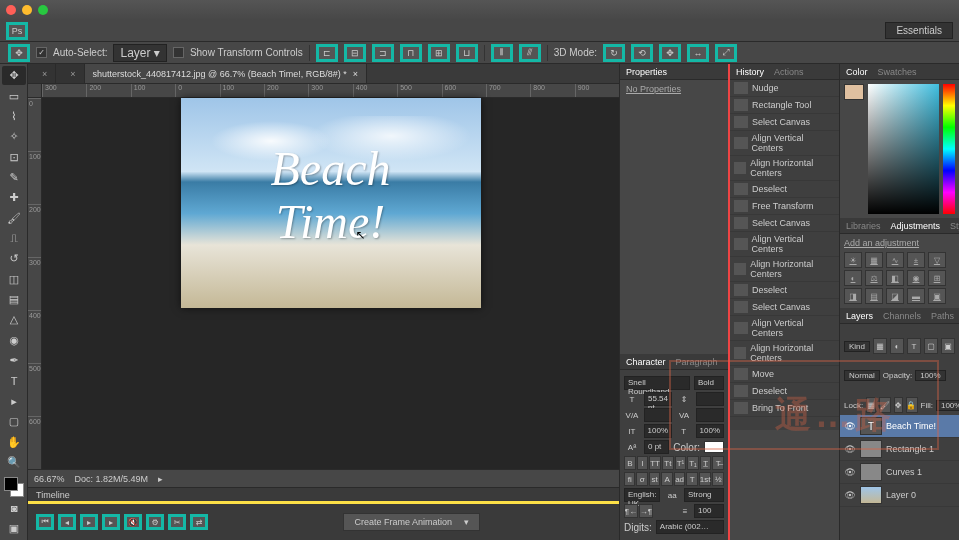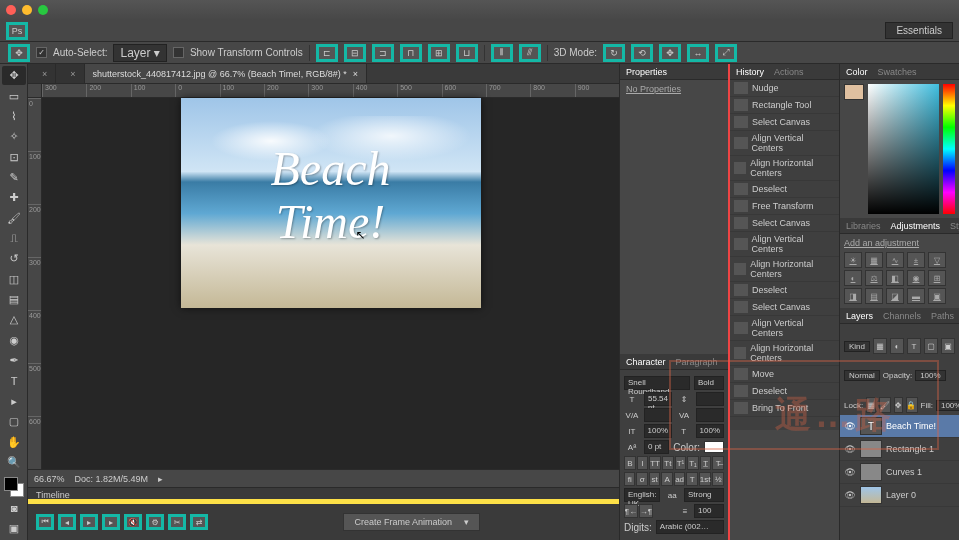--- a/index.html
+++ b/index.html
@@ -36,21 +36,21 @@
 .canvas-row { flex: 1; display: flex; min-height: 0; }
 .ruler-v { width: 14px; background: #474747; border-right: 1px solid #2a2a2a; display: flex; flex-direction: column; font-size: 7px; color: #999; }
 .tick-v { flex: 1; border-top: 1px solid #666; padding: 1px; }
 .canvas-wrap { flex: 1; background: #262626; display: flex; align-items: flex-start; justify-content: center; position: relative; }
 .canvas-img { width: 300px; height: 210px; background: linear-gradient(to bottom, #9fc5e8 0%, #d0e5f5 35%, #3a7ca5 40%, #5fa8d3 55%, #e8e4d8 70%, #c4b896 100%); position: relative; overflow: hidden; box-shadow: 0 0 8px rgba(0,0,0,0.6); }
 .beach-text { position: absolute; width: 100%; text-align: center; font-family: "Brush Script MT", cursive; font-style: italic; font-size: 48px; color: #fff; top: 45px; line-height: 1.1; text-shadow: 1px 1px 2px rgba(0,0,0,0.3); }
 .clouds { position: absolute; top: 18px; left: 0; right: 0; height: 50px; background: radial-gradient(ellipse 60px 20px at 30% 50%, rgba(255,255,255,0.9), transparent), radial-gradient(ellipse 80px 25px at 70% 40%, rgba(255,255,255,0.8), transparent); }
 .cursor-arrow { position: absolute; top: 130px; left: 175px; font-size: 12px; color: #000; }
 .statusbar { height: 18px; background: #474747; display: flex; align-items: center; padding: 0 6px; font-size: 9px; gap: 10px; border-top: 1px solid #2a2a2a; }
 .timeline-panel { background: #3a3a3a; border-top: 1px solid #2a2a2a; }
-.timeline-hdr { height: 16px; background: #3a3a3a; padding: 2px 8px; font-size: 9px; border-bottom: 5px solid #fde047; }
+.timeline-hdr { height: 16px; background: #3a3a3a; padding: 2px 8px; font-size: 9px; border-bottom: 3px solid #fde047; }
 .timeline-body { height: 36px; padding: 4px 8px; display: flex; align-items: center; gap: 4px; }
 .timeline-body .iconbtn { width: 18px; height: 16px; font-size: 8px; }
 .center-btn { flex: 1; display: flex; justify-content: center; }
 .frame-btn { background: #555; border: 1px solid #333; padding: 3px 10px; font-size: 9px; display: flex; align-items: center; gap: 12px; }
 
 .rightpanels { width: 340px; background: #474747; display: flex; border-left: 1px solid #2a2a2a; }
 .rp-col1 { width: 110px; display: flex; flex-direction: column; border-right: 2px solid #ef4444; }
 .rp-col2 { flex: 1; display: flex; flex-direction: column; }
 .rp-col3 { width: 120px; display: flex; flex-direction: column; border-left: 1px solid #2a2a2a; }
 .phdr { height: 16px; background: #3a3a3a; display: flex; align-items: center; padding: 0 6px; font-size: 9px; gap: 10px; border-bottom: 1px solid #2a2a2a; }

